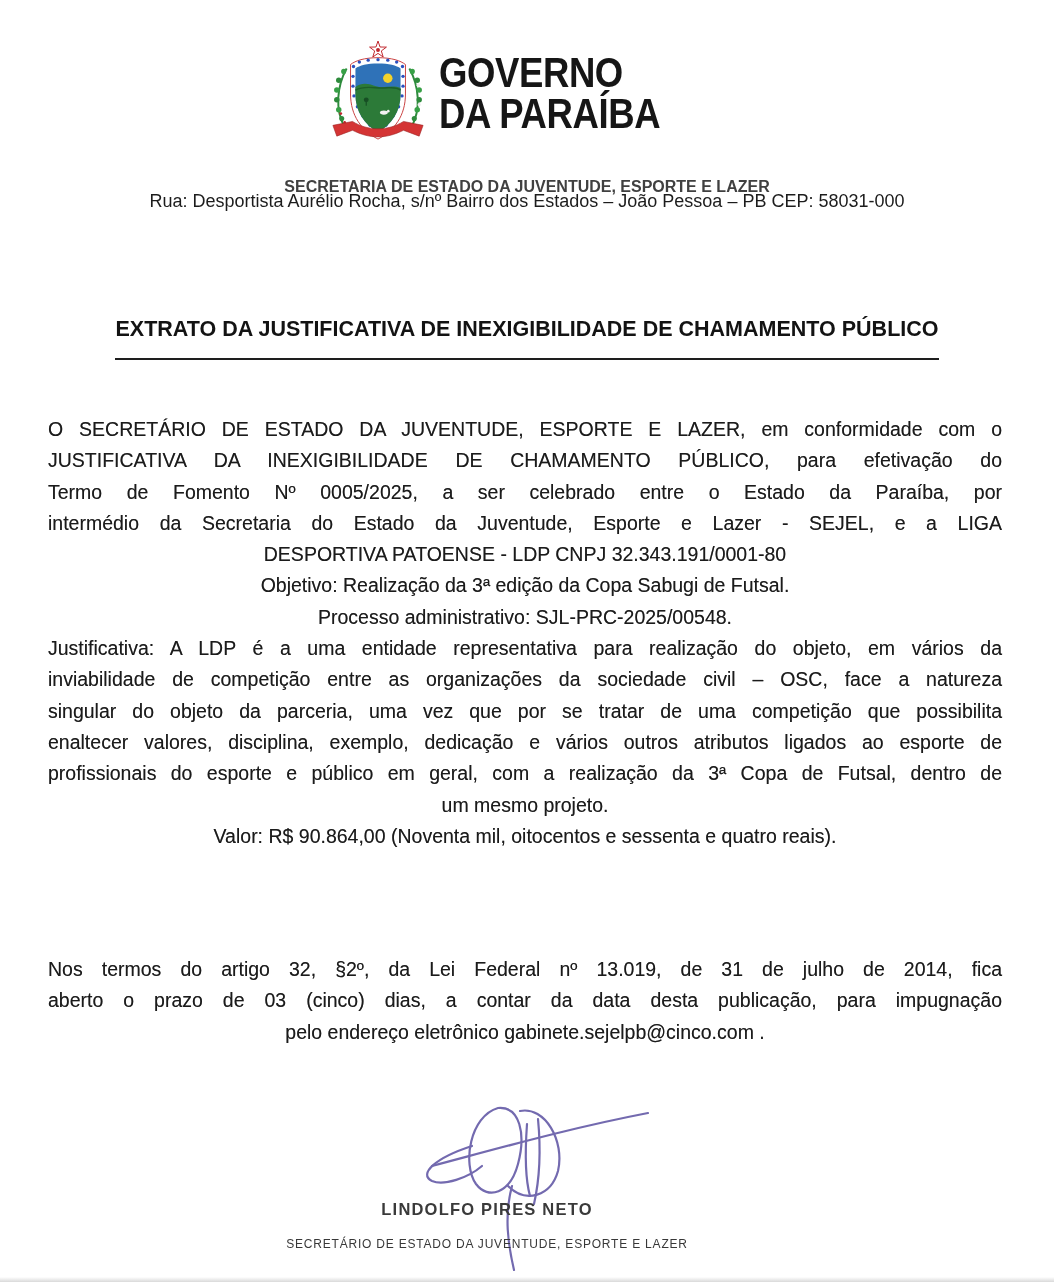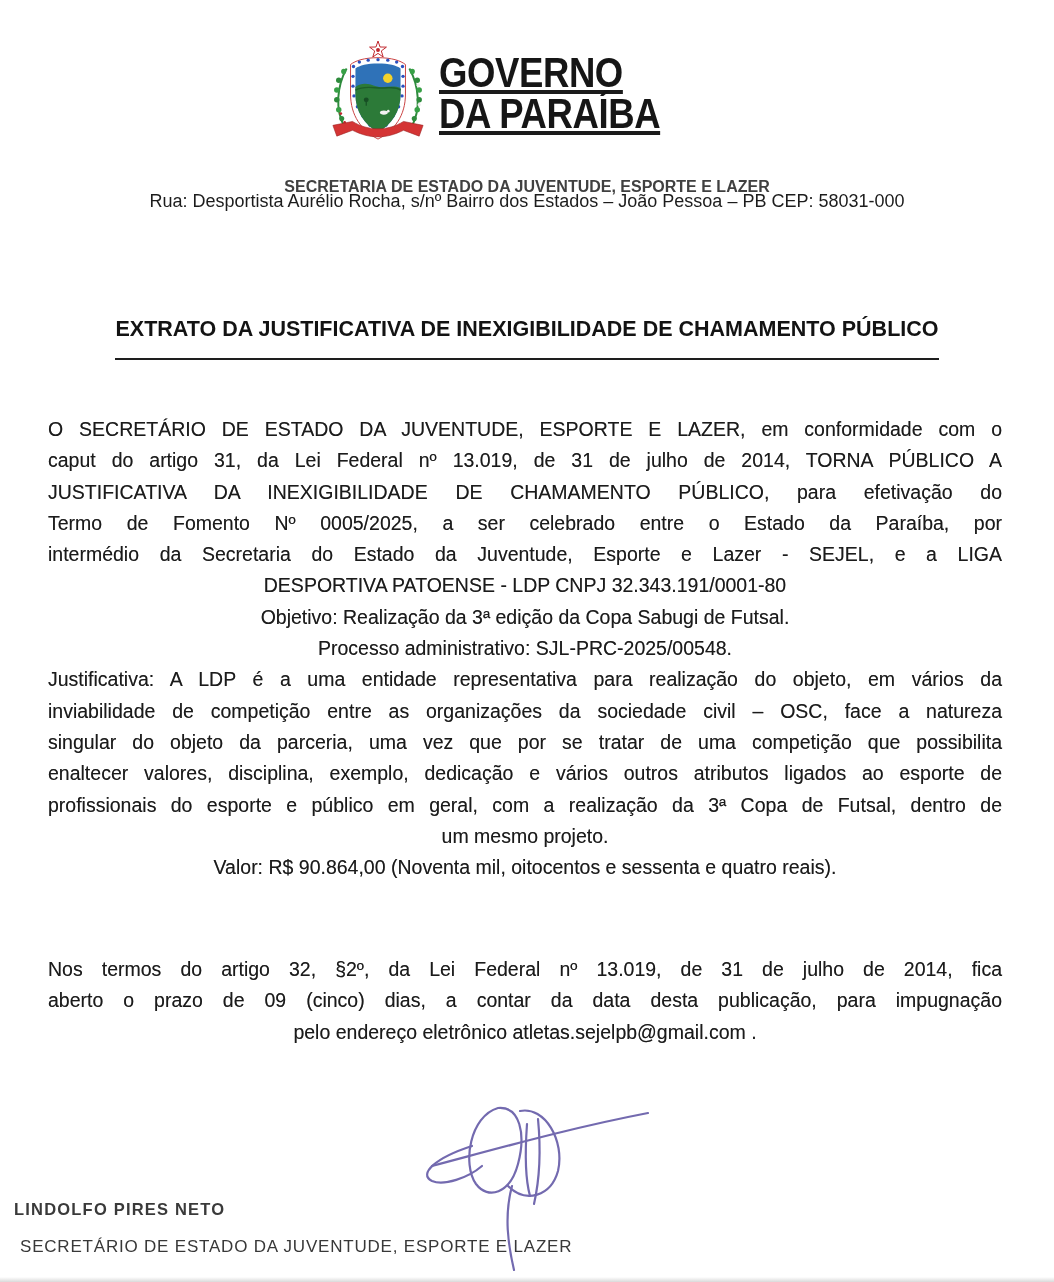--- a/index.html
+++ b/index.html
@@ -16,21 +16,21 @@
 
   
   .logo-row {
     position: absolute;
     top: 38px; left: 0; width: 100%;
     display: flex; justify-content: center; align-items: center;
     gap: 10px;
     transform: translateX(-14px);
   }
   .crest { width: 102px; height: 110px; flex: 0 0 auto; }
-  .wordmark { display: flex; flex-direction: column; text-decoration: underline; }
+  .wordmark { display: flex; flex-direction: column; }
   .wm-line {
     font-size: 43px; font-weight: bold; line-height: 41px;
     letter-spacing: -0.5px; white-space: nowrap;
     transform: scaleX(0.85); transform-origin: left center;
     color: #161616;
   }
 
   .org-name {
     position: absolute; top: 178px; left: 0; width: 100%;
     text-align: center; font-weight: bold; font-size: 16px; color: #404040;
@@ -56,27 +56,27 @@
   }
   .p1 { top: 414px; }
   .p2 { top: 954px; }
   .line { display: block; line-height: 31.3px; text-align: center; }
   .line.just { text-align: justify; text-align-last: justify; }
 
   
   .sig-scribble { position: absolute; left: 380px; top: 1086px; }
   .sig-name {
     position: absolute; top: 1200px; left: 0; width: 974px;
-    text-align: left; font-weight: bold; font-size: 16.5px;
-    letter-spacing: 1.2px; color: #3a3a3a; padding-left: 14px;
+    text-align: center; font-weight: bold; font-size: 16.5px;
+    letter-spacing: 1.2px; color: #3a3a3a;
   }
   .sig-role {
     position: absolute; top: 1237px; left: 0; width: 974px;
-    font-size: 17px;
-    letter-spacing: 0.8px; color: #383838; margin-left: 20px;
+    text-align: center; font-size: 12px;
+    letter-spacing: 0.8px; color: #383838;
   }
 
   .scan-edge {
     position: absolute; left: 0; bottom: 0; width: 100%; height: 5px;
     background: linear-gradient(to bottom, rgba(120,120,120,0), rgba(120,120,120,0.28));
   }
 </style>
 </head>
 <body>
 
@@ -155,39 +155,38 @@
 
   <div class="org-name">SECRETARIA DE ESTADO DA JUVENTUDE, ESPORTE E LAZER</div>
   <div class="org-addr">Rua: Desportista Aurélio Rocha, s/nº Bairro dos Estados – João Pessoa – PB CEP: 58031-000</div>
 
   <h1 class="doc-title">
     <span class="underlined">EXTRATO DA JUSTIFICATIVA DE INEXIGIBILIDADE DE CHAMAMENTO PÚBLICO</span>
   </h1>
 
   <section class="body-block p1">
       <span class="line just">O SECRETÁRIO DE ESTADO DA JUVENTUDE, ESPORTE E LAZER, em conformidade com o</span>
-      <span class="line just">caput do artigo 31, da Lei Federal nº 13.019, de 31 de julho de 2014, TORNA PÚBLICO A</span>
       <span class="line just">JUSTIFICATIVA DA INEXIGIBILIDADE DE CHAMAMENTO PÚBLICO, para efetivação do</span>
       <span class="line just">Termo de Fomento Nº 0005/2025, a ser celebrado entre o Estado da Paraíba, por</span>
       <span class="line just">intermédio da Secretaria do Estado da Juventude, Esporte e Lazer - SEJEL, e a LIGA</span>
       <span class="line">DESPORTIVA PATOENSE - LDP CNPJ 32.343.191/0001-80</span>
       <span class="line">Objetivo: Realização da 3ª edição da Copa Sabugi de Futsal.</span>
       <span class="line">Processo administrativo: SJL-PRC-2025/00548.</span>
       <span class="line just">Justificativa: A LDP é a uma entidade representativa para realização do objeto, em vários da</span>
       <span class="line just">inviabilidade de competição entre as organizações da sociedade civil – OSC, face a natureza</span>
       <span class="line just">singular do objeto da parceria, uma vez que por se tratar de uma competição que possibilita</span>
       <span class="line just">enaltecer valores, disciplina, exemplo, dedicação e vários outros atributos ligados ao esporte de</span>
       <span class="line just">profissionais do esporte e público em geral, com a realização da 3ª Copa de Futsal, dentro de</span>
       <span class="line">um mesmo projeto.</span>
       <span class="line">Valor: R$ 90.864,00 (Noventa mil, oitocentos e sessenta e quatro reais).</span>
     </section>
   <section class="body-block p2">
       <span class="line just">Nos termos do artigo 32, §2º, da Lei Federal nº 13.019, de 31 de julho de 2014, fica</span>
-      <span class="line just">aberto o prazo de 09 (cinco) dias, a contar da data desta publicação, para impugnação</span>
-      <span class="line">pelo endereço eletrônico atletas.sejelpb@gmail.com .</span>
+      <span class="line just">aberto o prazo de 03 (cinco) dias, a contar da data desta publicação, para impugnação</span>
+      <span class="line">pelo endereço eletrônico gabinete.sejelpb@cinco.com .</span>
     </section>
 
   <svg class="sig-scribble" width="320" height="192" viewBox="0 0 320 192" aria-hidden="true">
     <g fill="none" style="stroke:var(--signature_ink)" stroke-width="2.2" stroke-linecap="round" opacity="0.9">
       <path d="M118,22 C90,30 82,78 96,98 C108,114 130,108 138,78 C146,48 140,20 118,22"></path>
       <path d="M140,25 C165,20 185,55 178,85 C171,110 146,118 128,100"></path>
       <path d="M147,38 C145,66 145,92 150,110"></path>
       <path d="M158,33 C161,64 159,96 154,118"></path>
       <path d="M52,80 C120,62 190,42 268,27"></path>
       <path d="M92,60 C55,72 38,88 52,95 C64,100 88,92 102,80"></path>

